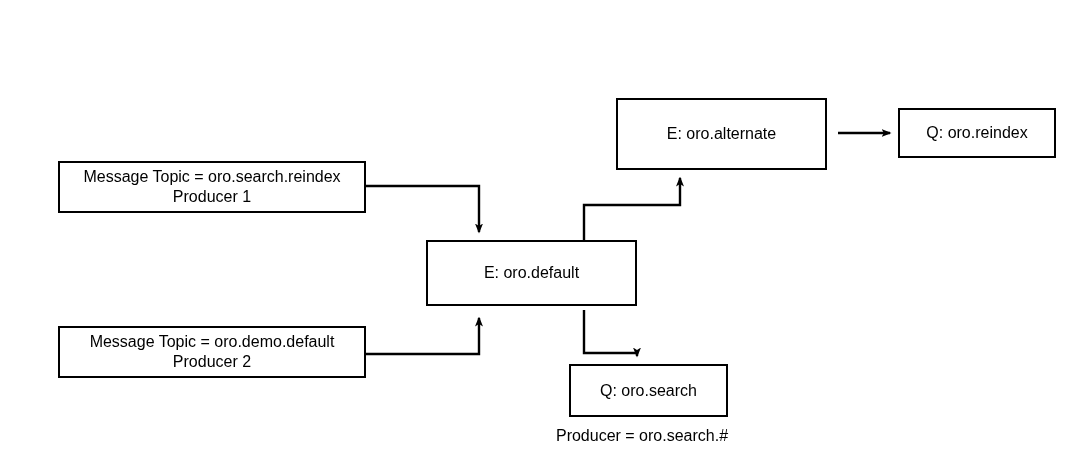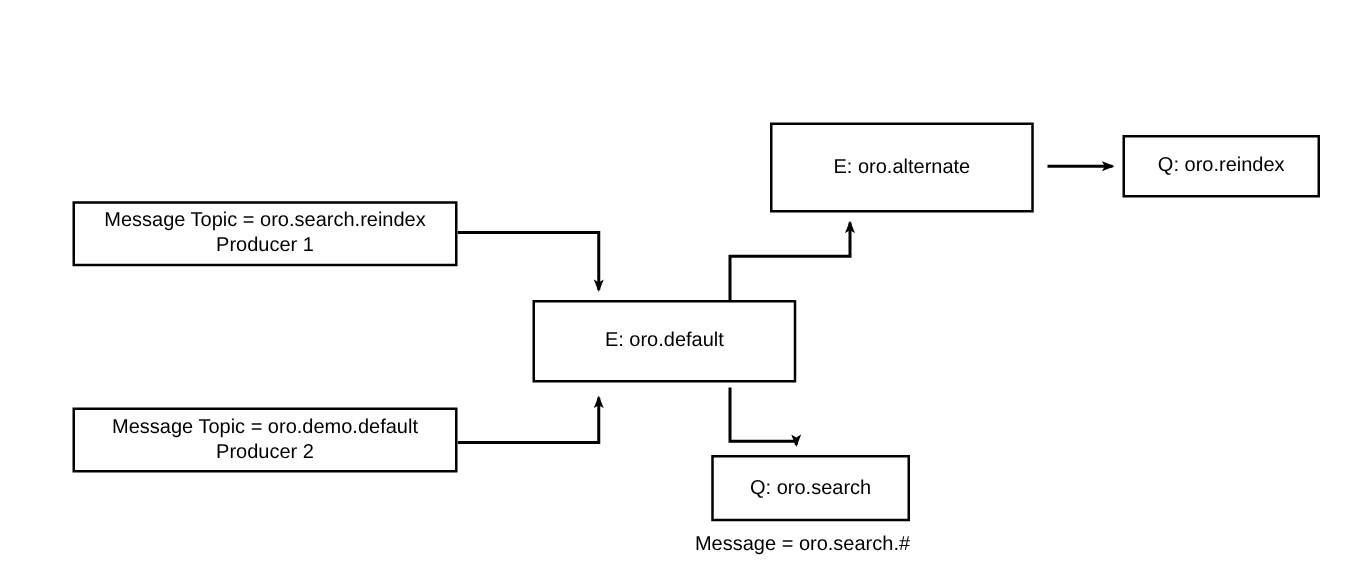--- a/index.html
+++ b/index.html
@@ -102,15 +102,15 @@
   </div>
 
   <div class="node" id="queue-default">
     <span class="node-label">Q: oro.reindex</span>
   </div>
 
   <div class="node" id="queue-search">
     <span class="node-label">Q: oro.search</span>
   </div>
 
-  <div class="free-label" id="binding-label">Message = oro.search.#</div>
+  <div class="free-label" id="binding-label">Producer = oro.search.#</div>
 
 </div>
 
 </body></html>

